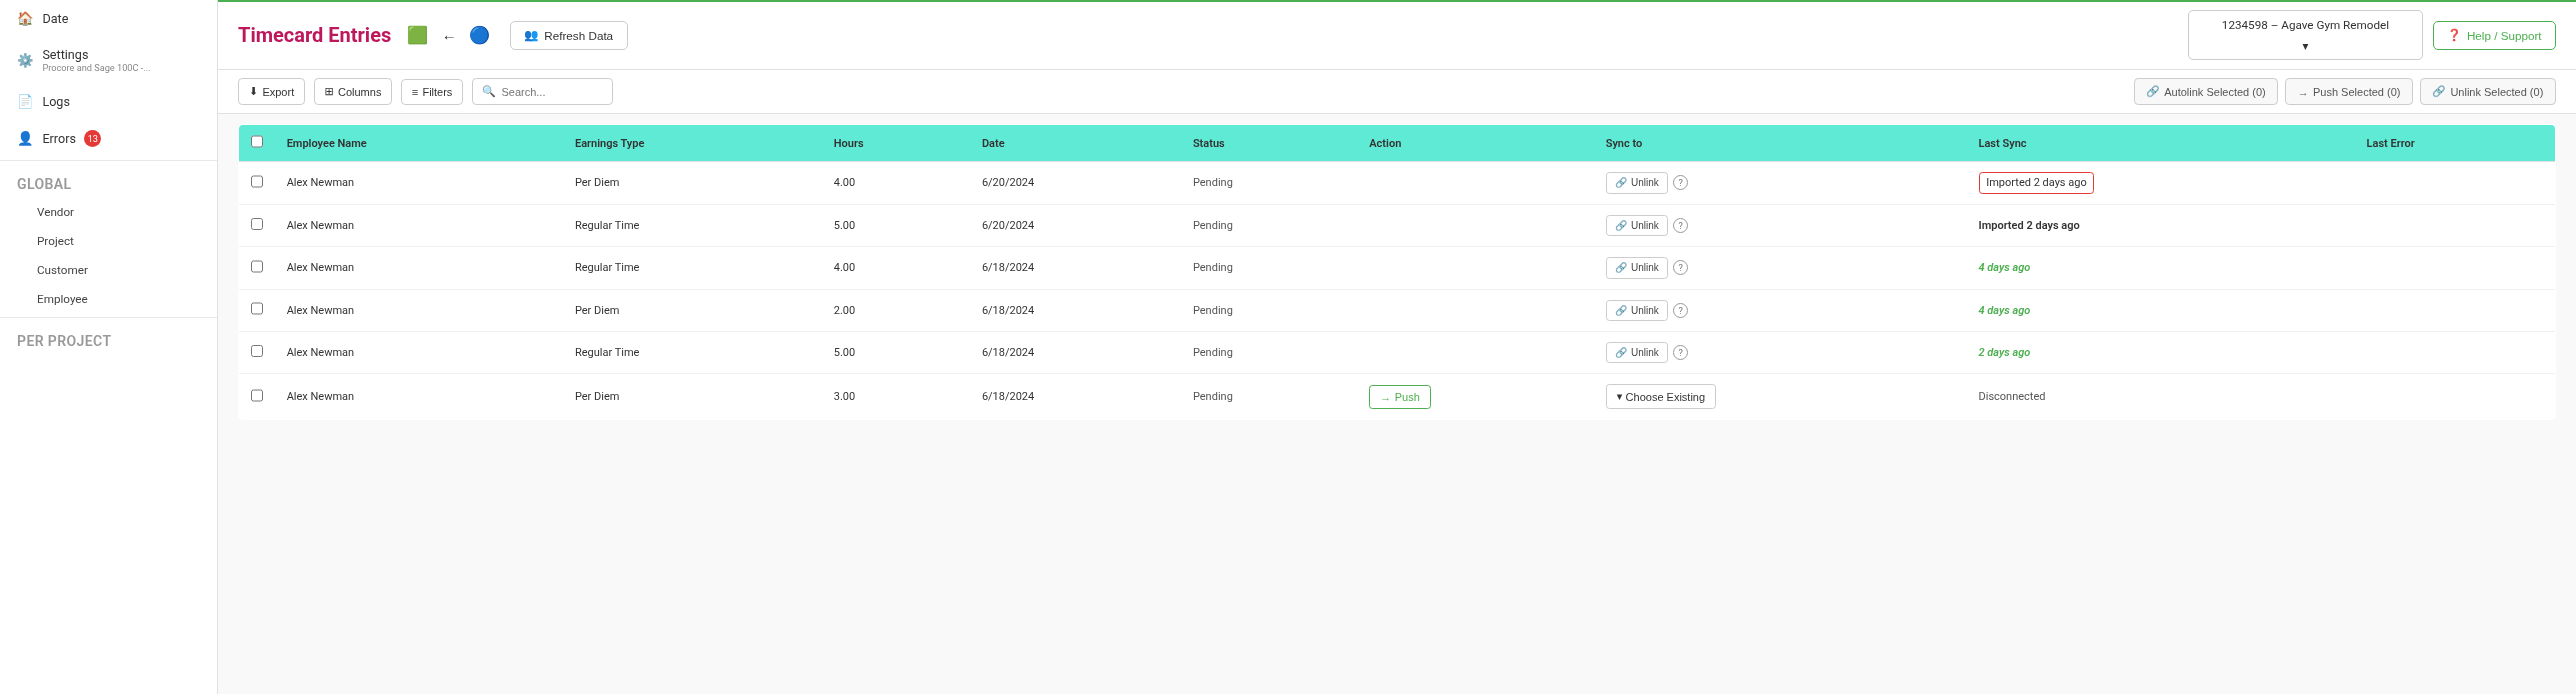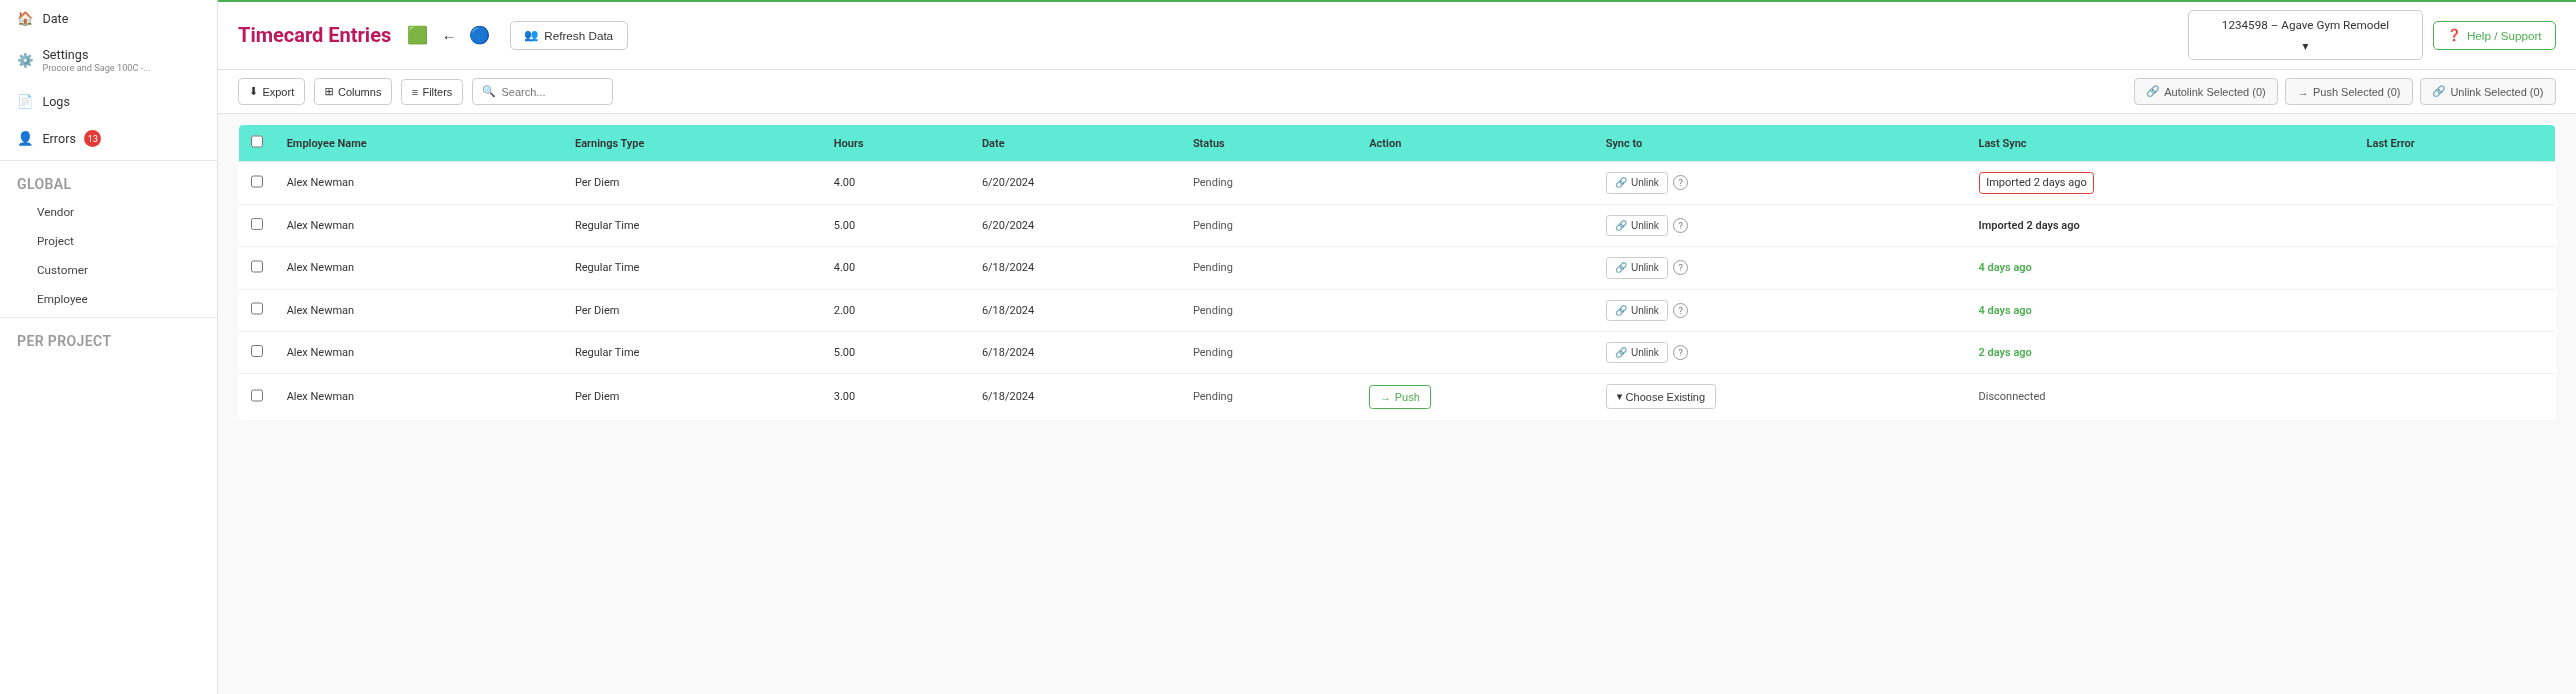--- a/index.html
+++ b/index.html
@@ -266,21 +266,21 @@
     
     .last-sync-highlight {
       border: 1.7px solid #e53935;
       border-radius: 3.4px;
       padding: 3.4px 6.7px;
       font-size: 11px;
       color: #333;
       display: inline-block;
     }
     .last-sync-normal { font-size: 11px; color: #333; font-weight: 600; }
-    .last-sync-green { font-size: 11px; color: #4caf50; font-weight: 600; }
+    .last-sync-green { font-size: 11px; color: #4caf50; font-weight: 600; font-style: italic; }
     .last-sync-disconnected { font-size: 11px; color: #555; }
 
     
     .push-btn {
       display: flex;
       align-items: center;
       gap: 3.4px;
       padding: 5px 10px;
       border: 0.8px solid #4caf50;
       border-radius: 3.4px;

